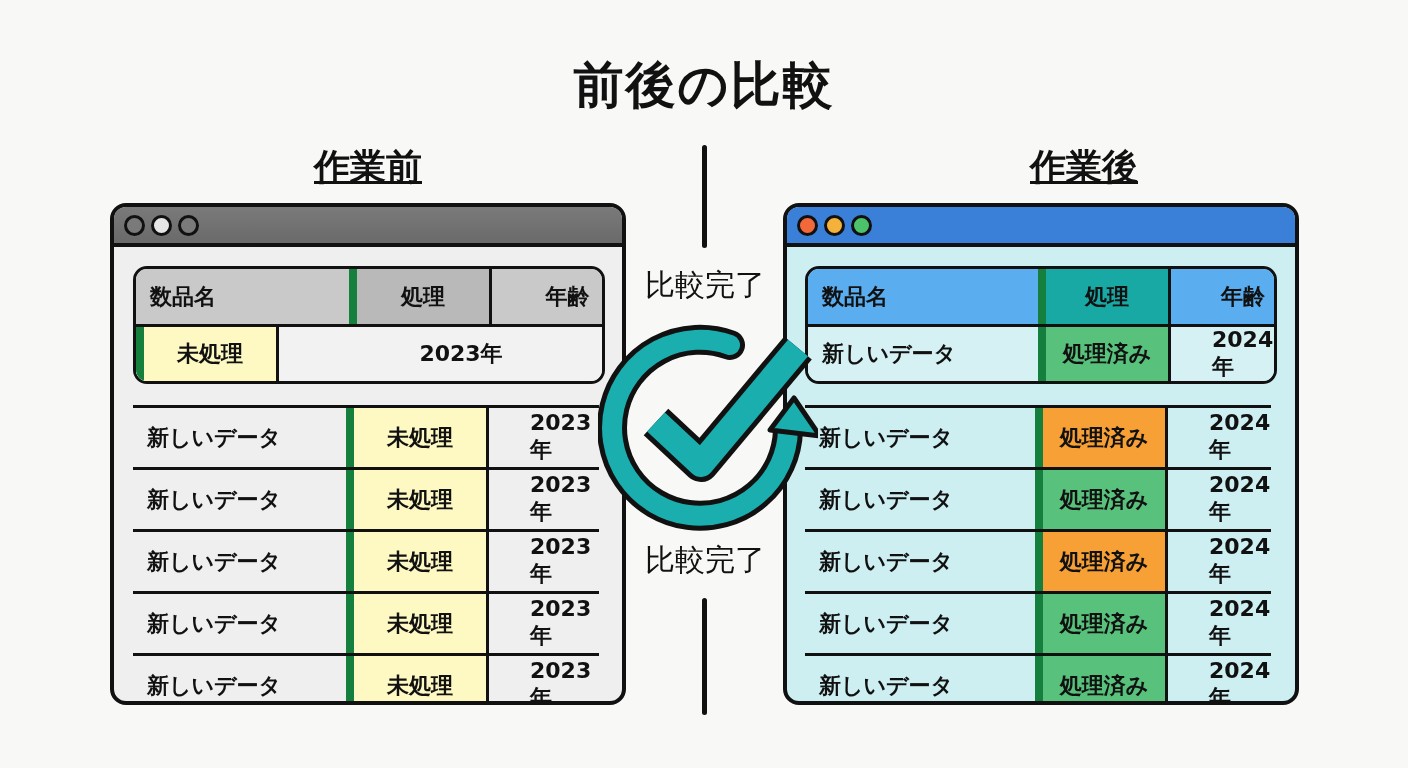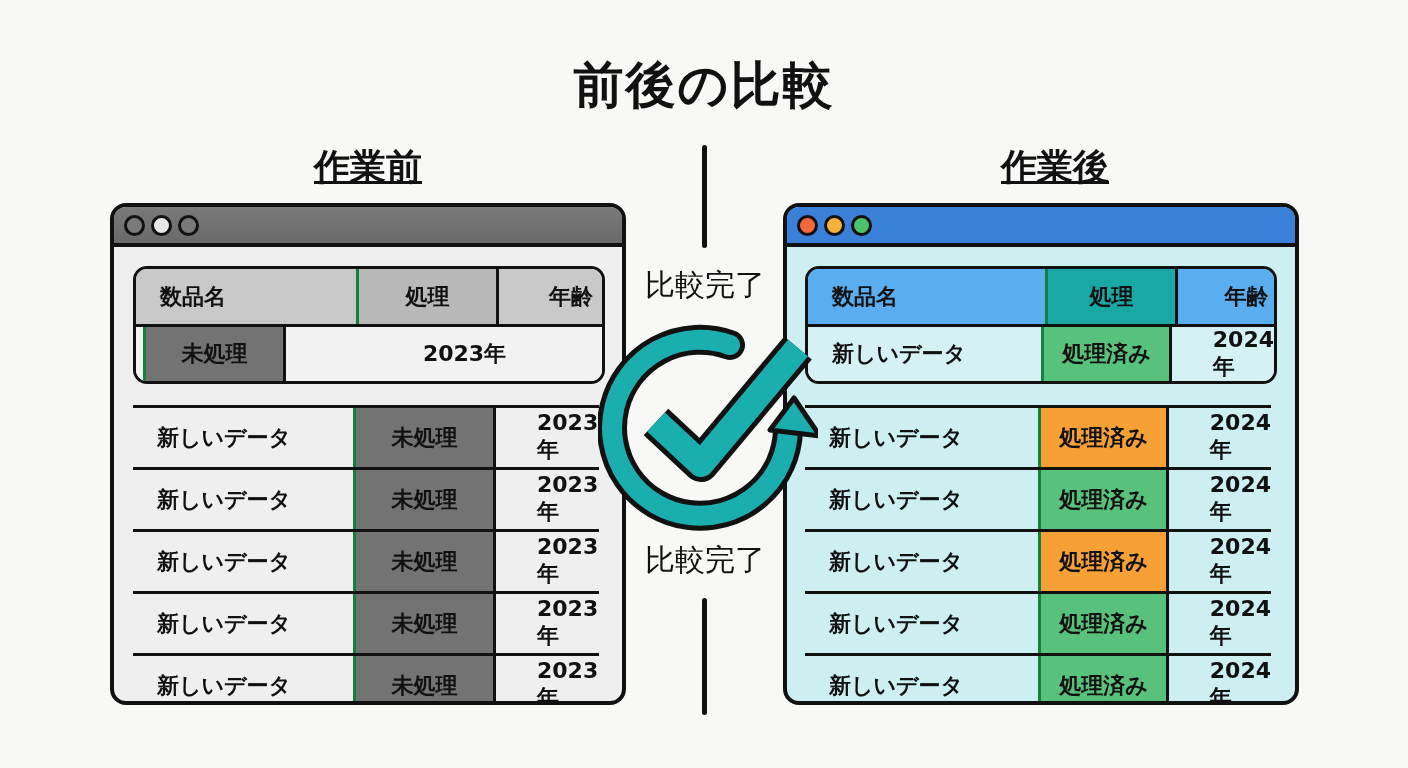--- a/index.html
+++ b/index.html
@@ -11,50 +11,50 @@
   .titlebar{height:36px;border-bottom:4px solid #111;display:flex;align-items:center;padding-left:10px;gap:6px;}
   .dot{width:15px;height:15px;border-radius:50%;border:3px solid #111;}
   .win-left{left:110px;background:#efefef;}
   .win-left .titlebar{background:linear-gradient(#7a7a7a,#6a6a6a);}
   .win-right{left:783px;background:#cdeff2;}
   .win-right .titlebar{background:#3a7fd8;}
   .hbox{position:absolute;left:19px;top:59px;width:466px;height:112px;border:3px solid #111;border-radius:14px;overflow:hidden;}
   .hrow{display:flex;height:55px;}
   .hrow + .hrow{border-top:3px solid #111;height:54px;}
   .cell{display:flex;align-items:center;font-size:22px;font-weight:bold;box-sizing:border-box;}
-  .c1{padding-left:24px;}
-  .c2{justify-content:center;border-left:3px solid #15803d;border-right:3px solid #111;margin-left:7px;}
+  .c1{padding-left:14px;}
+  .c2{justify-content:center;border-left:8px solid #15803d;border-right:3px solid #111;}
   .c3{justify-content:center;margin-left:41px;}
   .win-left .c1{width:213px;} .win-left .c2{width:143px;} .win-left .c3{flex:1;}
   .win-right .hbox{left:18px;}
   .win-right .c1{width:230px;} .win-right .c2{width:133px;} .win-right .c3{flex:1;}
   .rows{position:absolute;left:19px;top:198px;width:466px;}
   .win-right .rows{left:18px;}
   .row{display:flex;height:59px;border-top:3px solid #111;}
   .row:first-child{border-top:3px solid #111;}
   .rows .c2{border-right:3px solid #111;}
   .left-hdr{background:#c9c9c9;}
   .left-hdr .c2{background:#b9b9b9;}
   .left-data{background:#f2f2f2;}
-  .left-data .c2,.win-left .rows .c2{background:#737373;}
+  .left-data .c2,.win-left .rows .c2{background:#fef9c3;}
   .right-hdr{background:#5aaef0;}
   .right-hdr .c2{background:#19a9a5;}
   .right-data{background:#d6f1f3;}
   .stat-green{background:#58c27c;}
   .stat-orange{background:#f7a035;}
   .complete{position:absolute;left:620px;width:170px;text-align:center;font-size:30px;font-weight:normal;}
   .icon-wrap{position:absolute;left:598px;top:318px;width:220px;height:215px;}
 </style>
 </head>
 <body>
 
 <div class="title">前後の比較</div>
 
 <div class="heading" style="left:218px;">作業前</div>
-<div class="heading" style="left:905px;">作業後</div>
+<div class="heading" style="left:934px;">作業後</div>
 
 <div class="divline" style="top:145px;height:103px;"></div>
 <div class="divline" style="top:598px;height:117px;"></div>
 
 <div class="window win-left">
   <div class="titlebar">
     <span class="dot" style="background:#7a7a7a"></span>
     <span class="dot" style="background:#e6e6e6"></span>
     <span class="dot" style="background:#7a7a7a"></span>
   </div>

